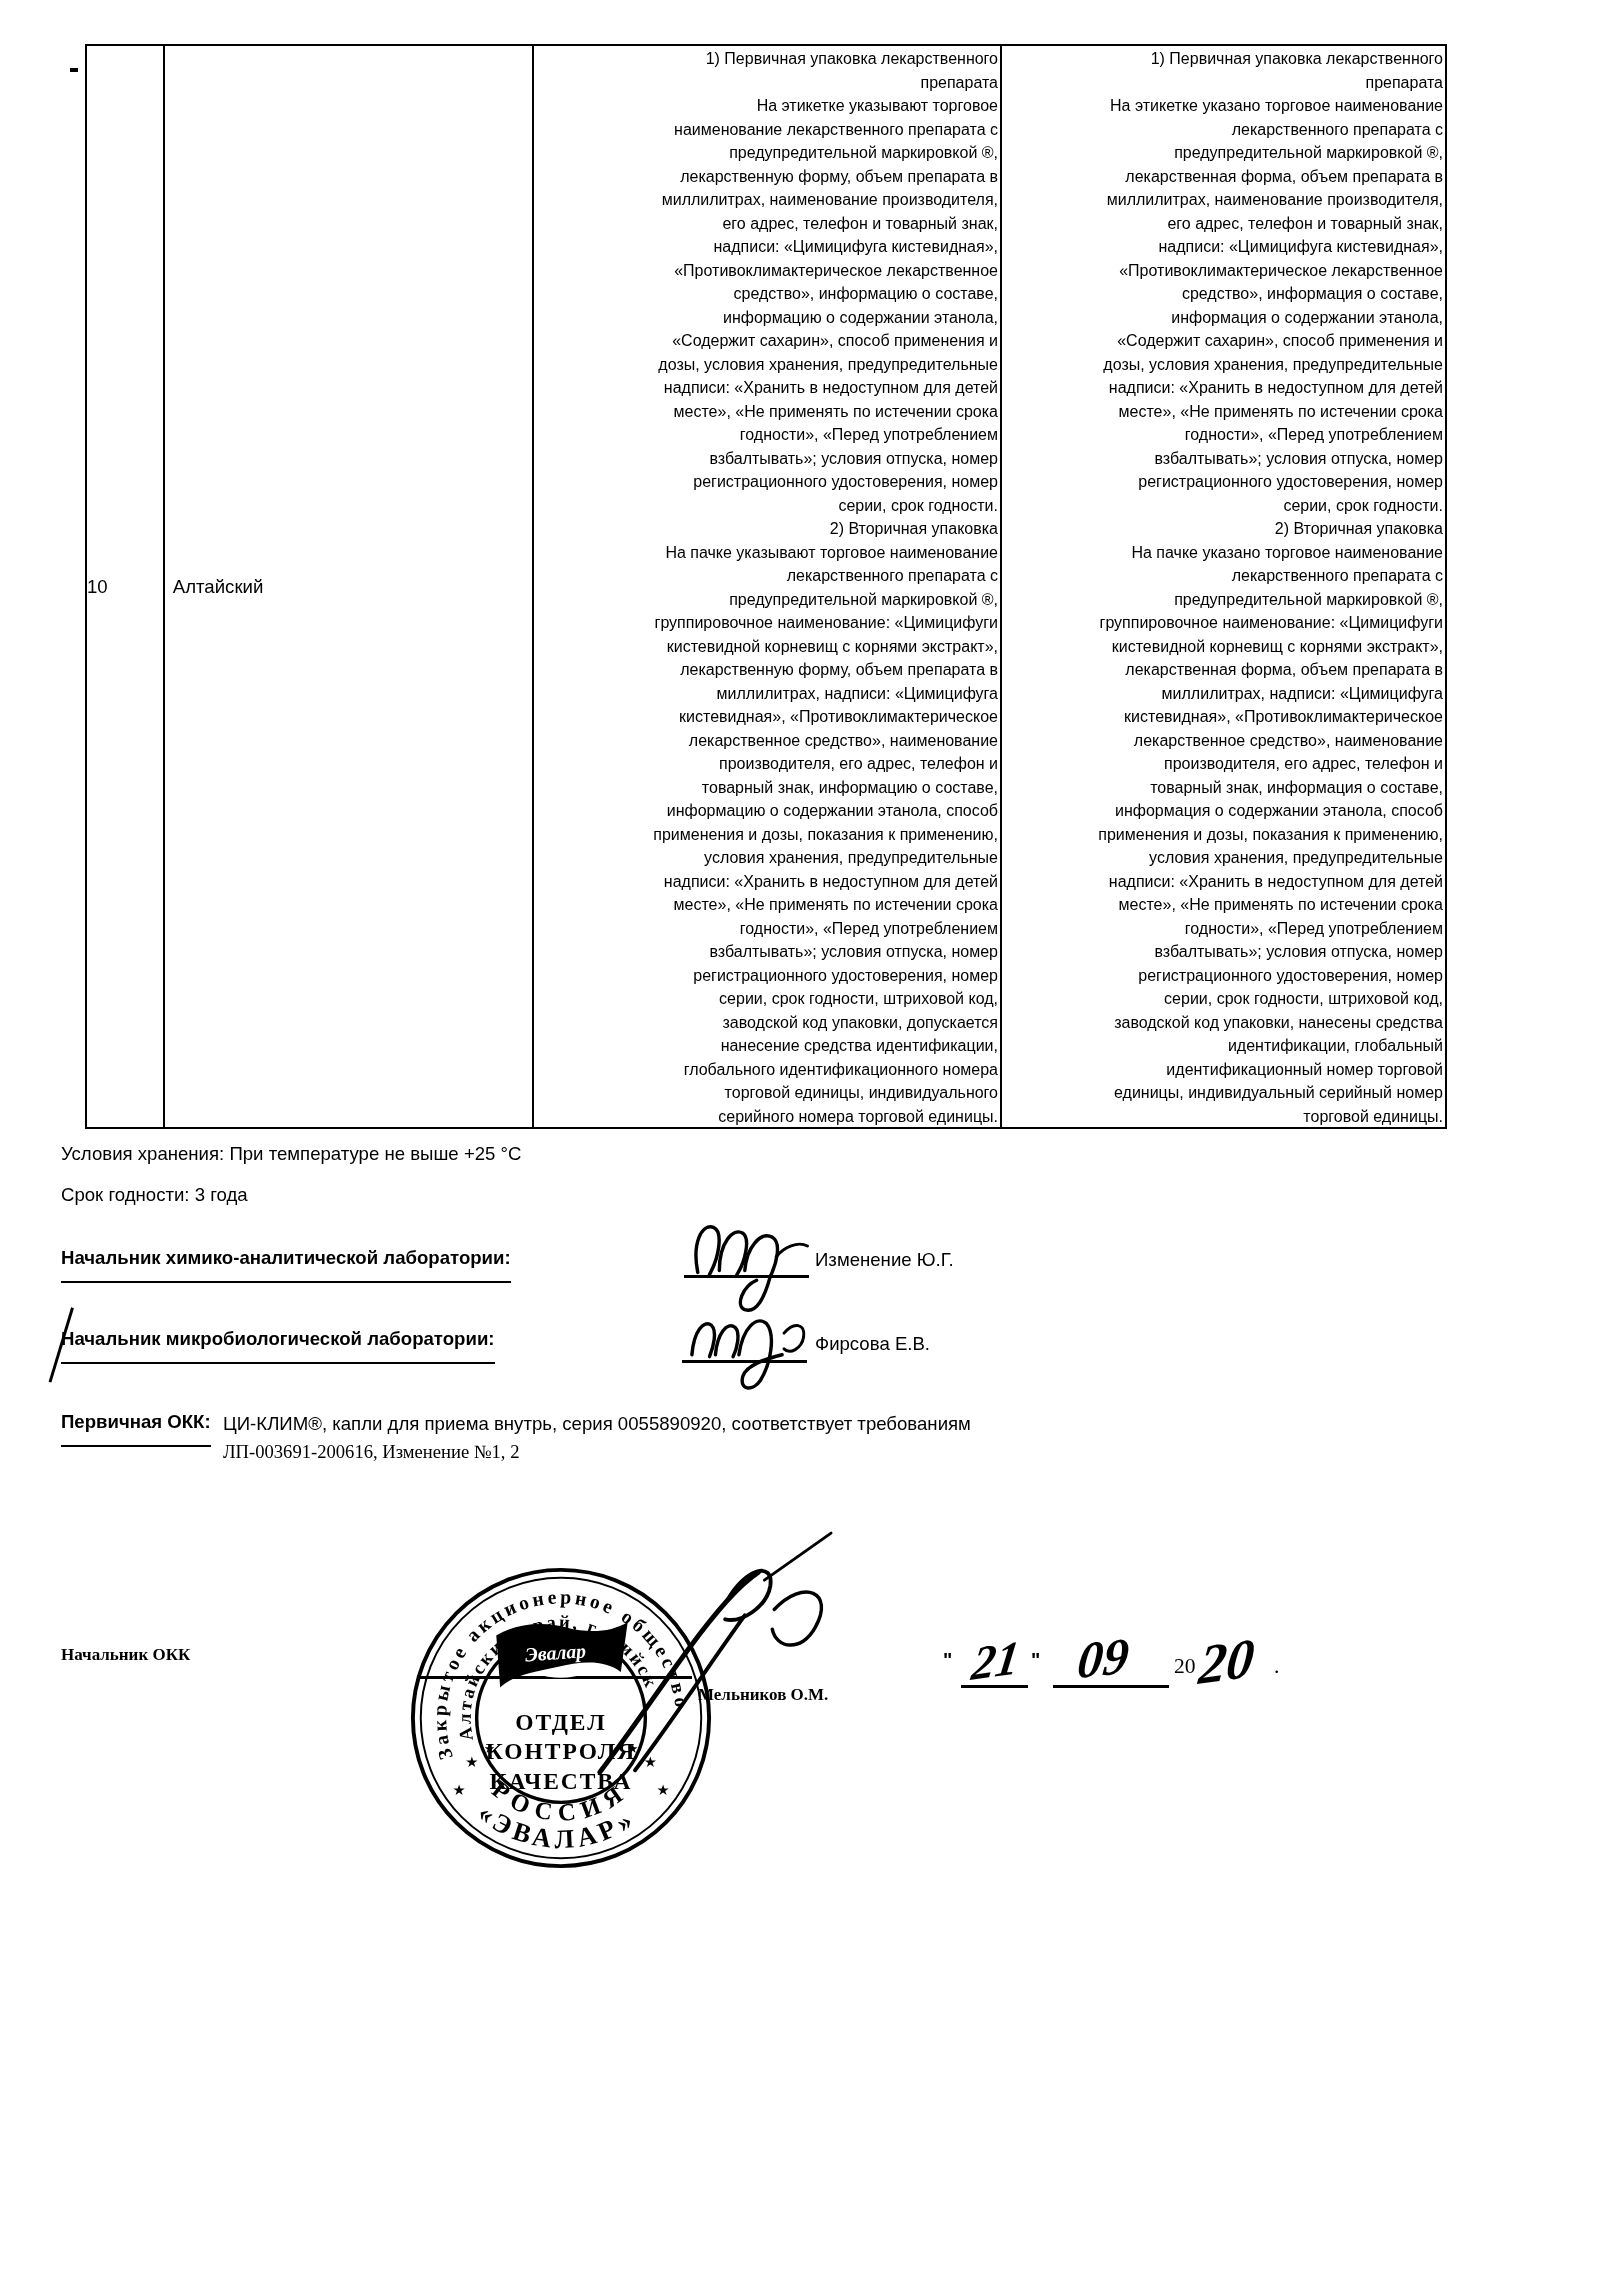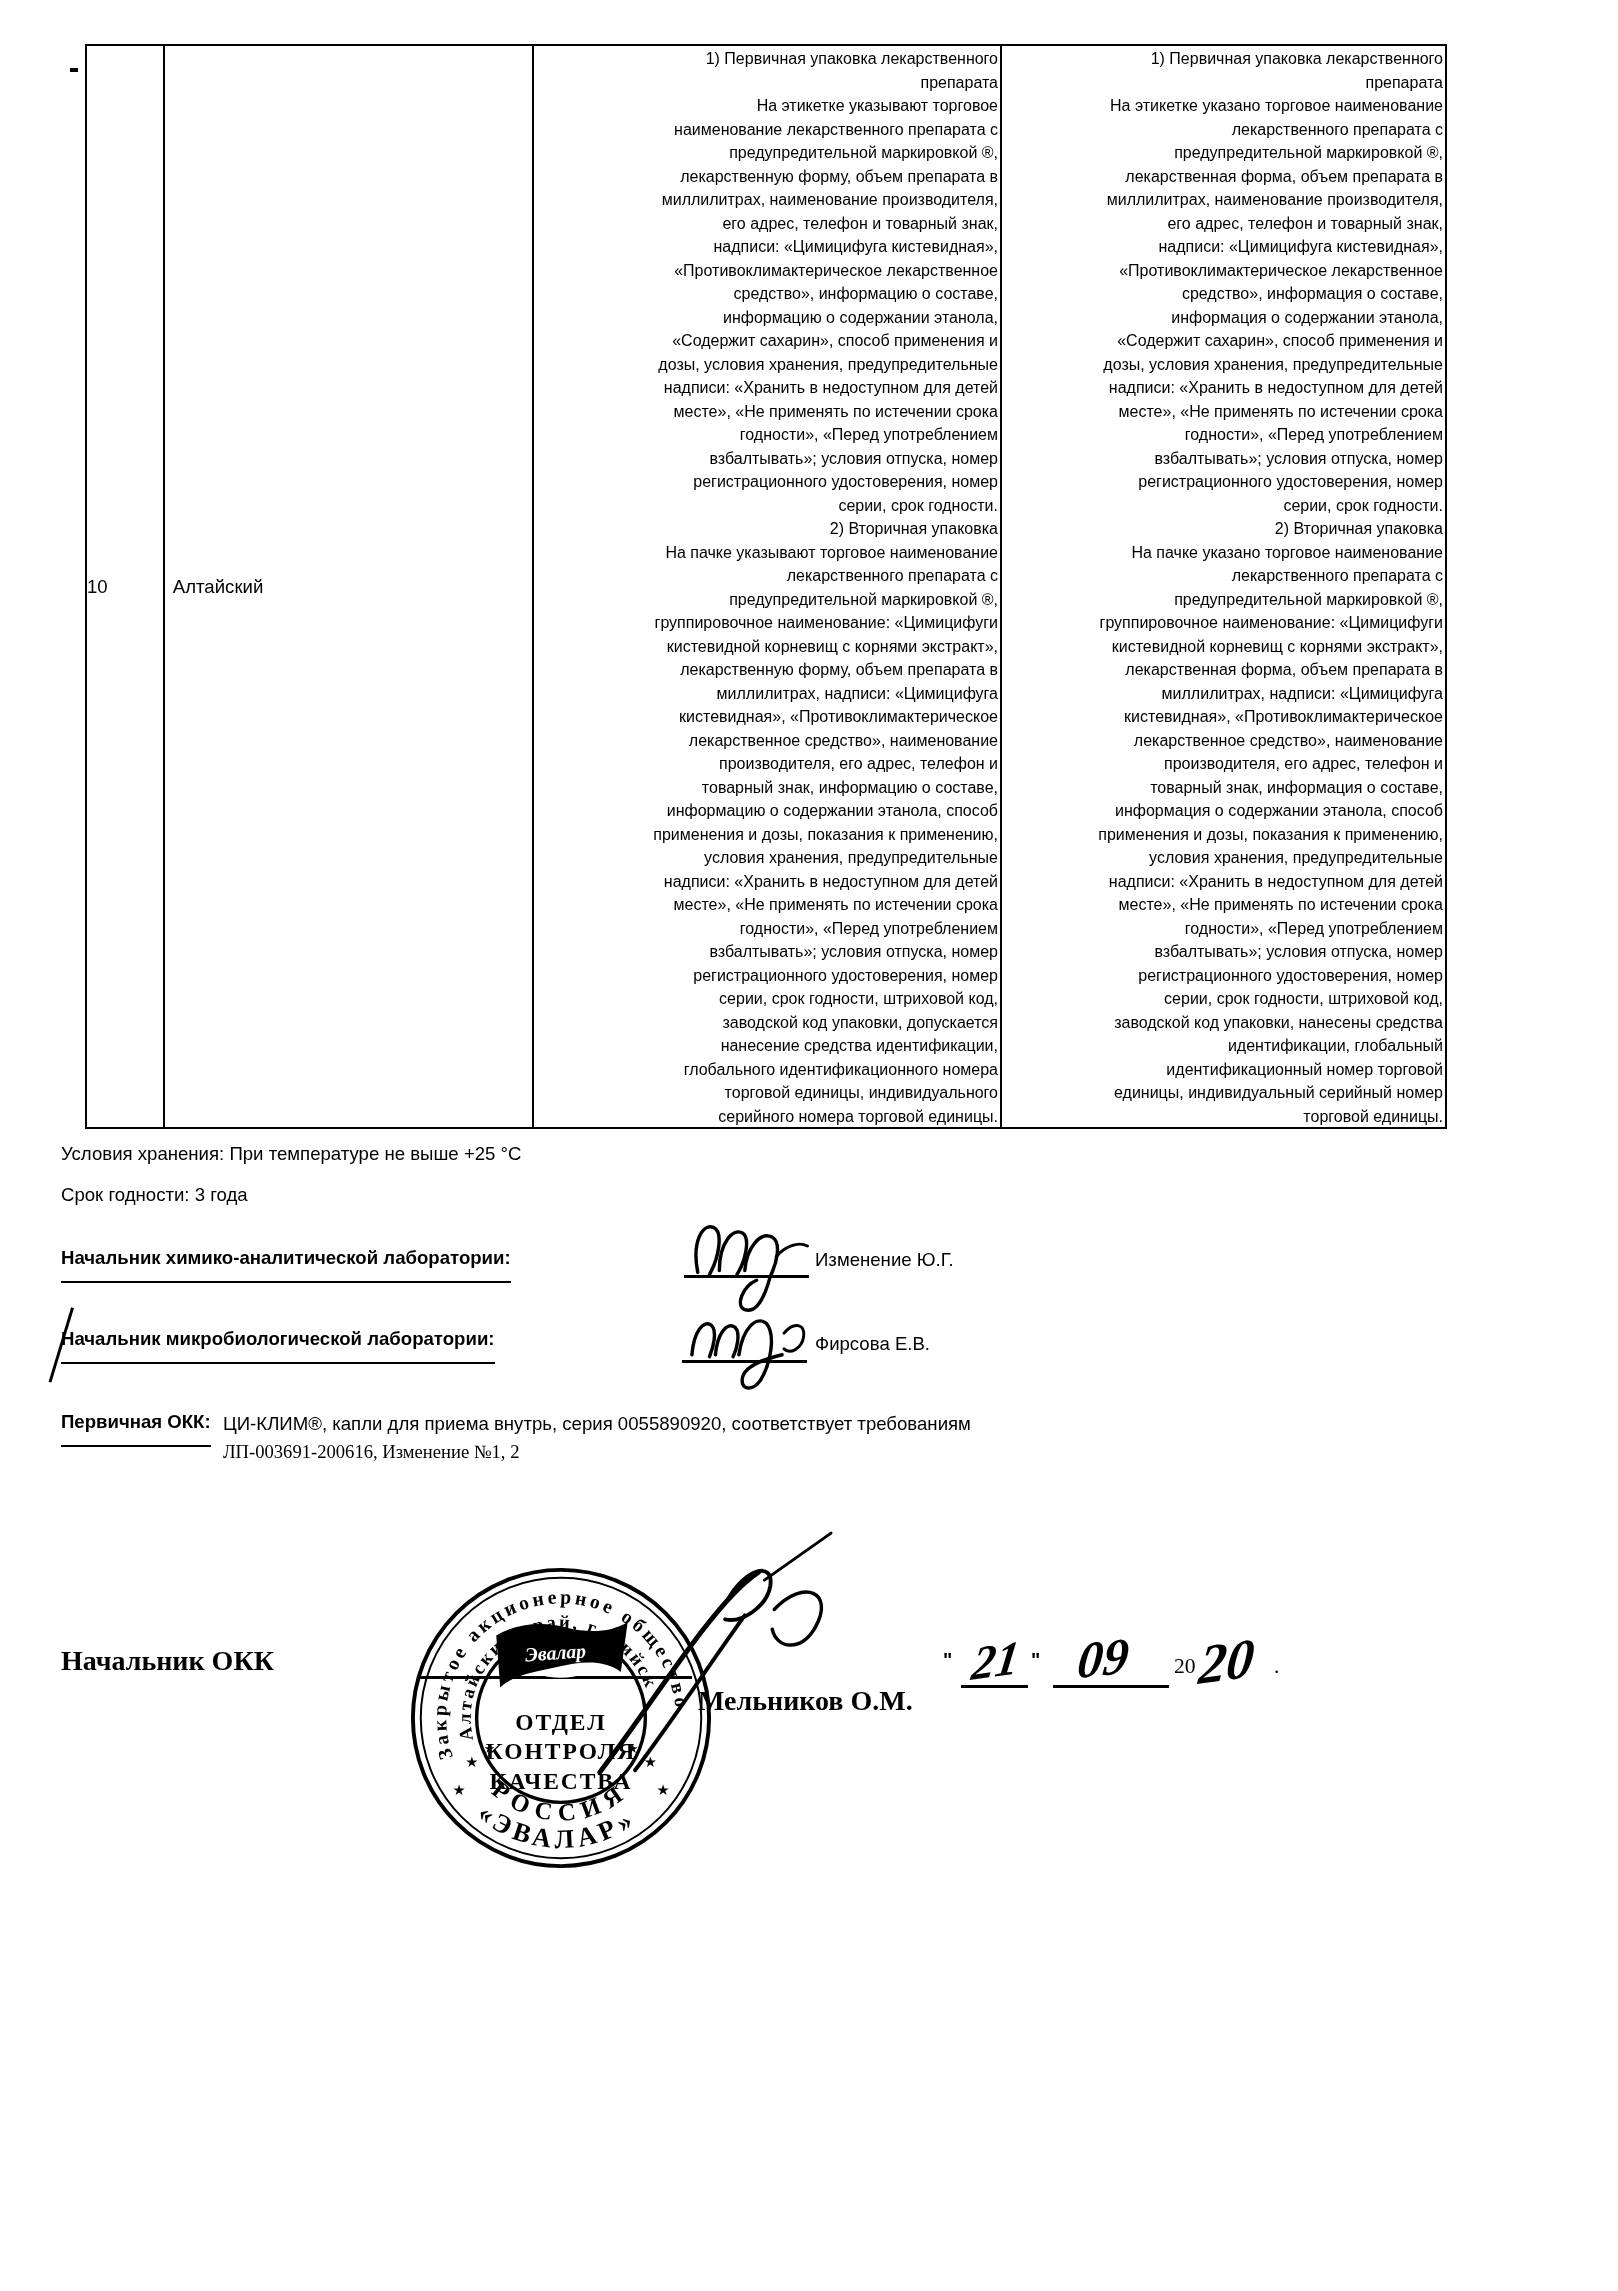--- a/index.html
+++ b/index.html
@@ -16,21 +16,21 @@
   .cell-text{width:468px;}
   .cell-text2{flex:1;border-right:none;}
   .celltext{white-space:pre-line;text-align:right;font-size:16px;line-height:23.5px;
             padding:1px 2px 0 2px;font-weight:500;}
   
   .bodyline{position:absolute;font-size:18.6px;white-space:nowrap;font-weight:500;}
   .ulabel{position:absolute;font-size:18.6px;font-weight:bold;white-space:nowrap;
           border-bottom:2.9px solid #000;padding-bottom:12px;}
   .sigrule{position:absolute;height:2.9px;background:#000;}
   .serifb{position:absolute;font-family:"Liberation Serif",serif;font-weight:bold;
-          font-size:28px;white-space:nowrap;}
+          font-size:17px;white-space:nowrap;}
   .dateprint{position:absolute;font-family:"Liberation Serif",serif;font-size:21.6px;}
   .dq{position:absolute;font-size:19.6px;font-weight:bold;}
   .speck{position:absolute;background:#000;}
   
   .stamp-svg{position:absolute;left:408px;top:1562px;width:306px;height:312px;}
   .hand-svg{position:absolute;left:0;top:0;width:1618px;height:2292px;pointer-events:none;}
   .stamp-ring-text{font-family:"Liberation Serif",serif;font-weight:bold;}
   .hand-digit{font-family:"Liberation Serif",serif;font-style:italic;font-weight:bold;fill:#000;}
 </style>
 </head>

